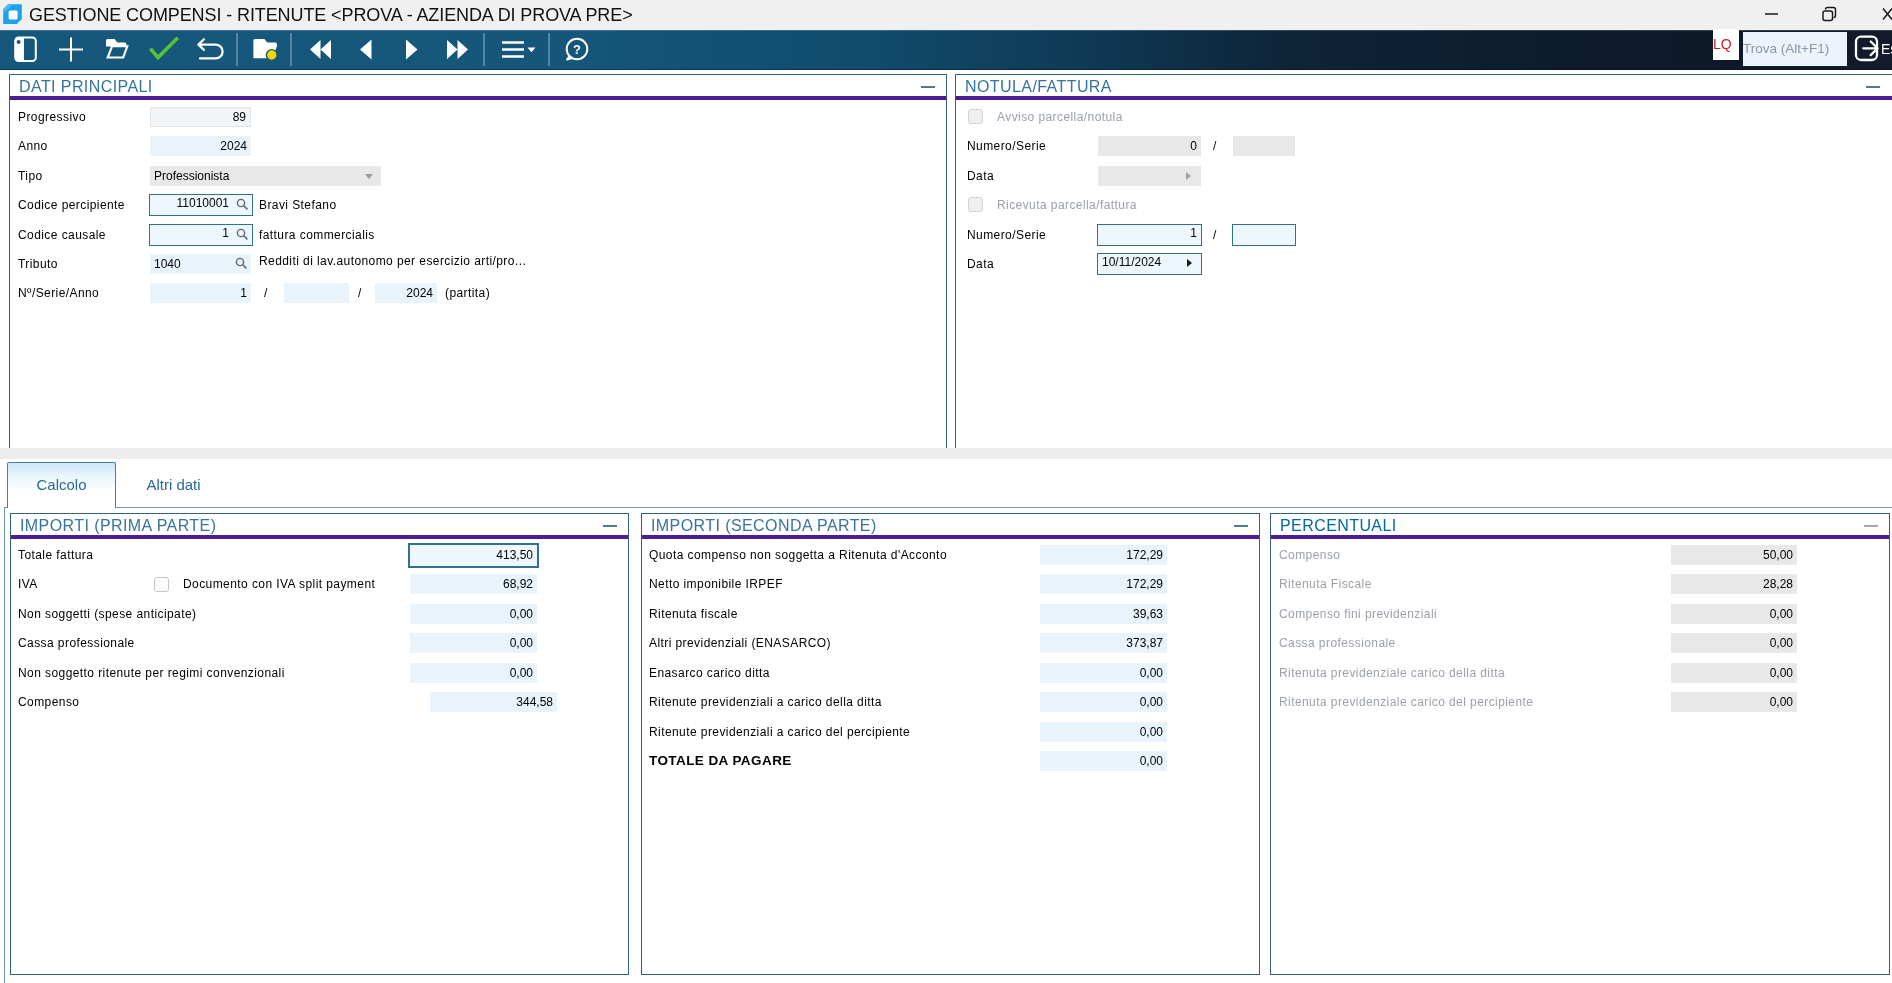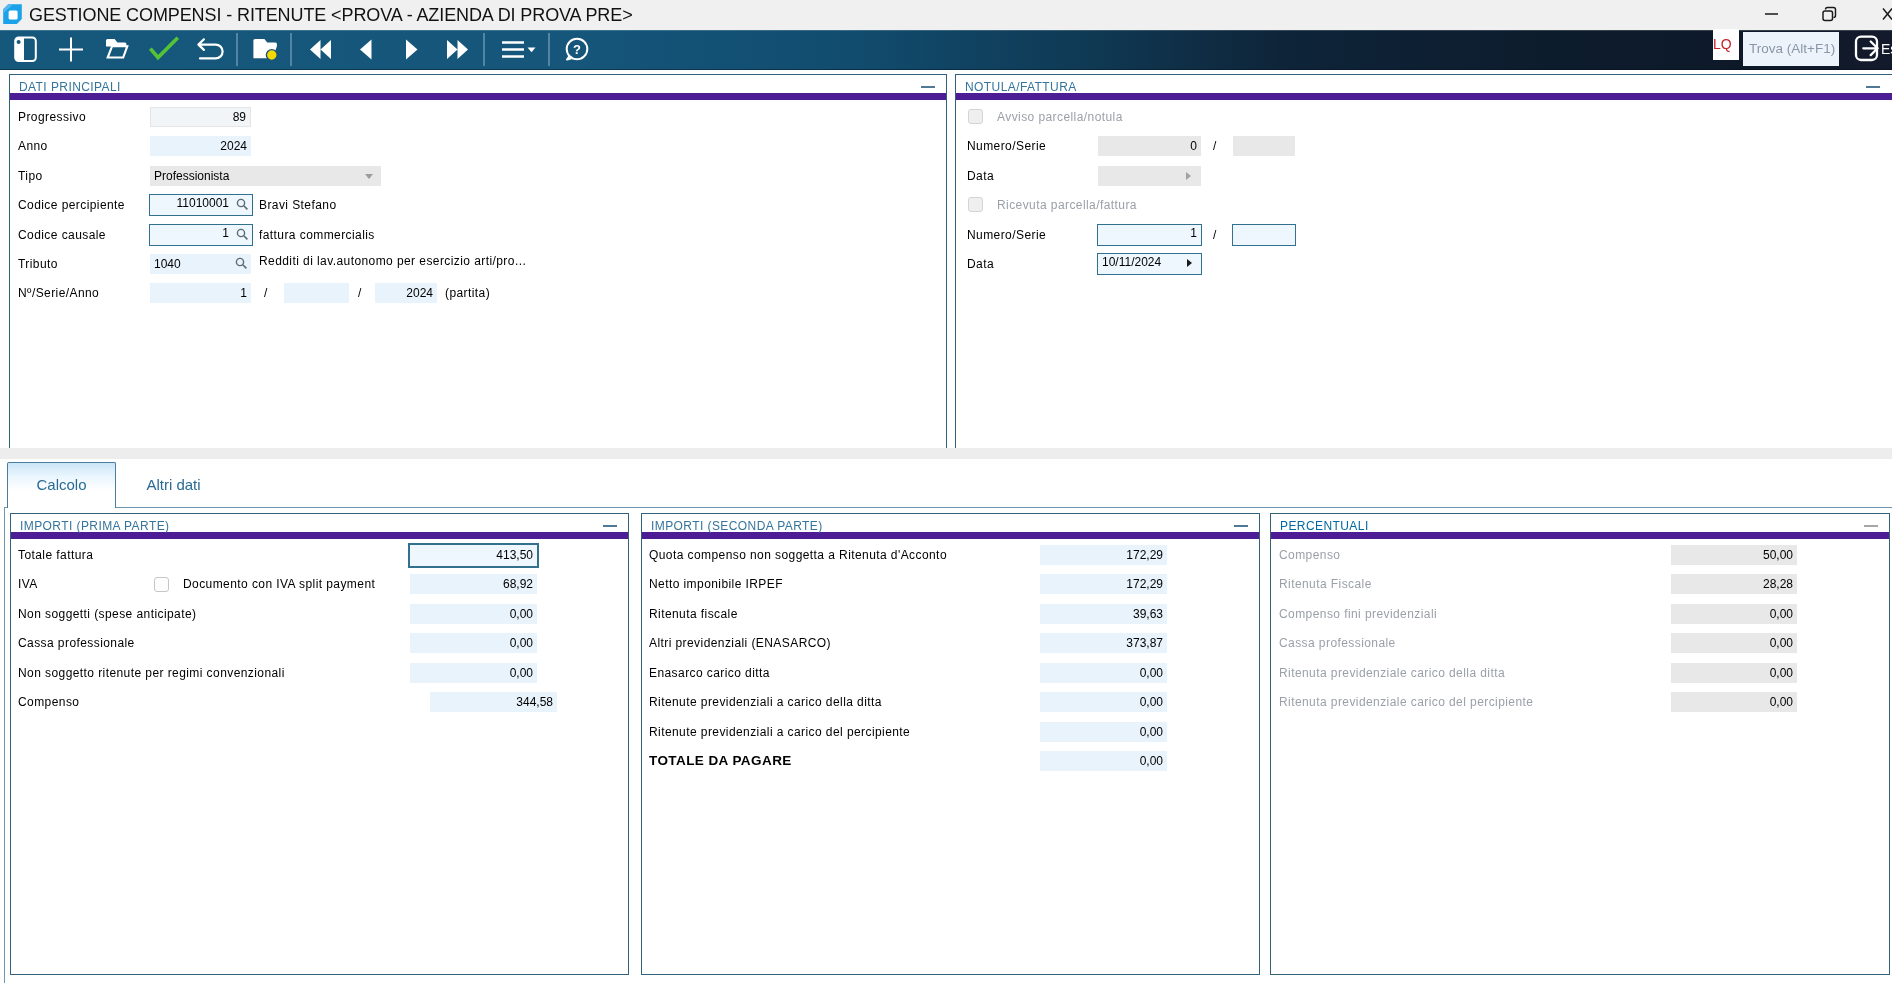--- a/index.html
+++ b/index.html
@@ -4,26 +4,26 @@
 *{margin:0;padding:0;box-sizing:border-box}
 html,body{width:1892px;height:983px;overflow:hidden;background:#fff;
  font-family:"Liberation Sans",sans-serif;font-size:12px;color:#000;}
 .abs{position:absolute}
 #titlebar{position:absolute;left:0;top:0;width:1892px;height:30px;background:#f0f0f0}
 #title{position:absolute;left:29px;top:0;line-height:30px;font-size:18px;color:#111;letter-spacing:-.1px}
 #toolbar{position:absolute;left:0;top:30px;width:1892px;height:40px;box-shadow:inset 0 1px 0 rgba(255,255,255,.17), inset 0 -1px 0 rgba(0,10,25,.4);
  background:linear-gradient(90deg,#16587c 0%,#15567a 30%,#114c6e 45%,#0f3a55 57%,#0e2438 68%,#0d1c2d 82%,#0d1929 92%,#131a2b 100%)}
 #lqbox{position:absolute;left:1713px;top:29px;width:26px;height:31px;background:#fff;
  color:#c42127;font-size:14px;text-align:left;line-height:31px}
-#trova{position:absolute;left:1743px;top:32px;width:96px;height:34px;background:#ecf3fb;
- color:#8a96a8;font-size:13.5px;line-height:34px;padding-left:6px}
+#trova{position:absolute;left:1743px;top:32px;width:104px;height:34px;background:#ecf3fb;
+ color:#8a96a8;font-size:13.5px;line-height:34px;}
 #esci{position:absolute;left:1881px;top:30px;line-height:39px;color:#fff;font-size:14px}
 .panel{position:absolute;background:#fff;border:1px solid #336179}
-.phead{position:absolute;left:0;top:0;right:0;height:25px;border-bottom:7px solid #4c1d95;
- line-height:24px;padding-left:9px;font-size:12px;color:#35749c;letter-spacing:.42px}
+.phead{position:absolute;left:0;top:0;right:0;height:25px;border-bottom:4px solid #4c1d95;
+ line-height:24px;padding-left:9px;font-size:16px;color:#35749c;letter-spacing:.42px}
 .dash{position:absolute;right:11px;top:11px;width:14px;height:2px;background:#4f7a96}
 .lbl{position:absolute;height:20px;line-height:20px;font-size:12px;color:#000;white-space:nowrap;letter-spacing:.42px}
 .glbl{position:absolute;height:20px;line-height:20px;font-size:12px;color:#9ba0a8;white-space:nowrap;letter-spacing:.42px}
 .inp{position:absolute;height:20px;line-height:20px;font-size:12px;text-align:right;
  padding:0 4px;white-space:nowrap}
 .lb{background:#e9f3fb}
 .gy{background:#e8e8e8}
 .ro{background:#f2f5f8;border:1px solid #e3e5e7;line-height:18px}
 .bl{background:#eef7fe;border:1.5px solid #31708f;line-height:17px}
 .cb{position:absolute;width:15px;height:15px;border:1px solid #c3c7cb;border-radius:3px;background:#fdfdfd}

